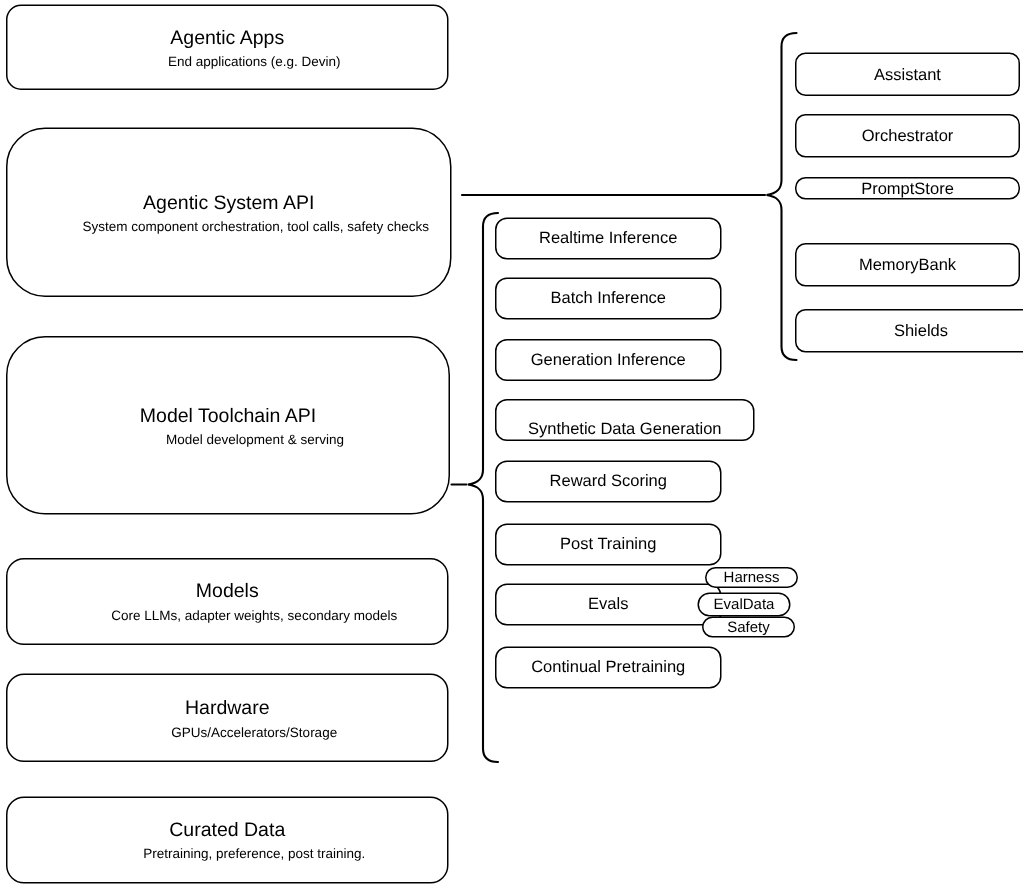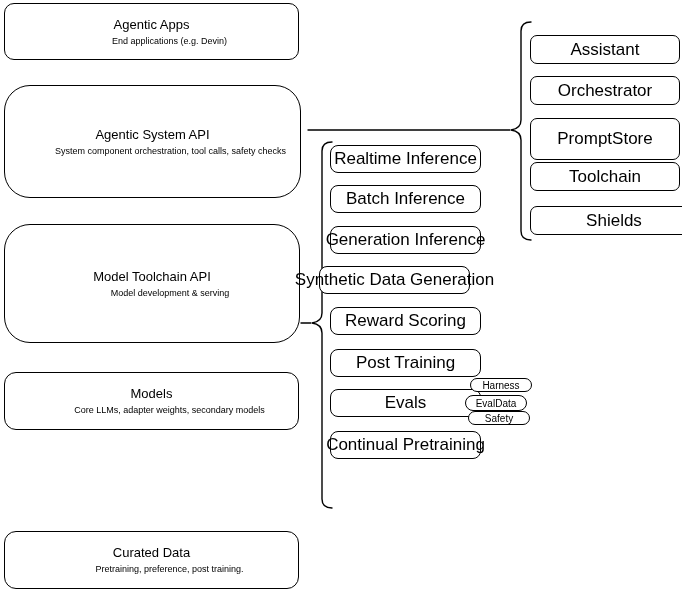--- a/index.html
+++ b/index.html
@@ -28,21 +28,21 @@
     border: 1.4px solid #000000;
     display: flex;
     flex-direction: column;
     align-items: center;
     justify-content: center;
     text-align: center;
     z-index: 2;
   }
   .title { font-size: 13px; line-height: 15px; white-space: nowrap; }
   .sub   { font-size: 9px;  line-height: 11px; margin-top: 4px; white-space: nowrap; padding-left: 36px; }
-  .label { font-size: 17px; line-height: 14px; white-space: nowrap; }
+  .label { font-size: 11px; line-height: 14px; white-space: nowrap; }
   .pill {
     position: absolute;
     box-sizing: border-box;
     background: #ffffff;
     border: 1.3px solid #000000;
     border-radius: 8px;
     display: flex;
     align-items: center;
     justify-content: center;
     font-size: 10px;
@@ -80,36 +80,40 @@
   <div class="box" style="left:4px; top:224px; width:296px; height:119px; border-radius:26px;">
     <span class="title">Model Toolchain API</span>
     <span class="sub">Model development &amp; serving</span>
   </div>
 
   <div class="box" style="left:4px; top:372px; width:295px; height:58px; border-radius:12px;">
     <span class="title">Models</span>
     <span class="sub">Core LLMs, adapter weights, secondary models</span>
   </div>
 
+  <div class="box" style="left:4px; top:449px; width:295px; height:59px; border-radius:12px;">
+    <span class="title">Hardware</span>
+    <span class="sub">GPUs/Accelerators/Storage</span>
+  </div>
 
   <div class="box" style="left:4px; top:531px; width:295px; height:58px; border-radius:12px;">
     <span class="title">Curated Data</span>
     <span class="sub">Pretraining, preference, post training.</span>
   </div>
 
   <div class="box" style="left:330px; top:145px; width:151px; height:28px; border-radius:8px;">
     <span class="label">Realtime Inference</span>
   </div>
   <div class="box" style="left:330px; top:185px; width:151px; height:28px; border-radius:8px;">
     <span class="label">Batch Inference</span>
   </div>
   <div class="box" style="left:330px; top:226px; width:151px; height:28px; border-radius:8px;">
     <span class="label">Generation Inference</span>
   </div>
-  <div class="box" style="left:319px; top:266px; width:151px; height:28px; border-radius:8px;">
+  <div class="box" style="left:330px; top:266px; width:173px; height:28px; border-radius:8px;justify-content:flex-end;">
     <span class="label">Synthetic Data Generation</span>
   </div>
   <div class="box" style="left:330px; top:307px; width:151px; height:28px; border-radius:8px;">
     <span class="label">Reward Scoring</span>
   </div>
   <div class="box" style="left:330px; top:349px; width:151px; height:28px; border-radius:8px;">
     <span class="label">Post Training</span>
   </div>
   <div class="box" style="left:330px; top:389px; width:151px; height:28px; border-radius:8px;text-align:right;">
     <span class="label">Evals</span>
@@ -127,23 +131,23 @@
   <div class="pill" style="left:468px; top:411px; width:62px; height:14px;">
     <span>Safety</span>
   </div>
 
   <div class="box" style="left:530px; top:35px; width:150px; height:29px; border-radius:7px;">
     <span class="label">Assistant</span>
   </div>
   <div class="box" style="left:530px; top:76px; width:150px; height:29px; border-radius:7px;">
     <span class="label">Orchestrator</span>
   </div>
-  <div class="box" style="left:530px; top:118px; width:150px; height:42px; border-radius:7px;">
+  <div class="box" style="left:530px; top:118px; width:150px; height:15px; border-radius:7px;">
     <span class="label">PromptStore</span>
   </div>
   <div class="box" style="left:530px; top:162px; width:150px; height:29px; border-radius:7px;">
-    <span class="label">Toolchain</span>
+    <span class="label">MemoryBank</span>
   </div>
   <div class="box" style="left:530px; top:206px; width:168px; height:29px; border-radius:7px;">
     <span class="label">Shields</span>
   </div>
 
 </div>
 
 </body></html>

